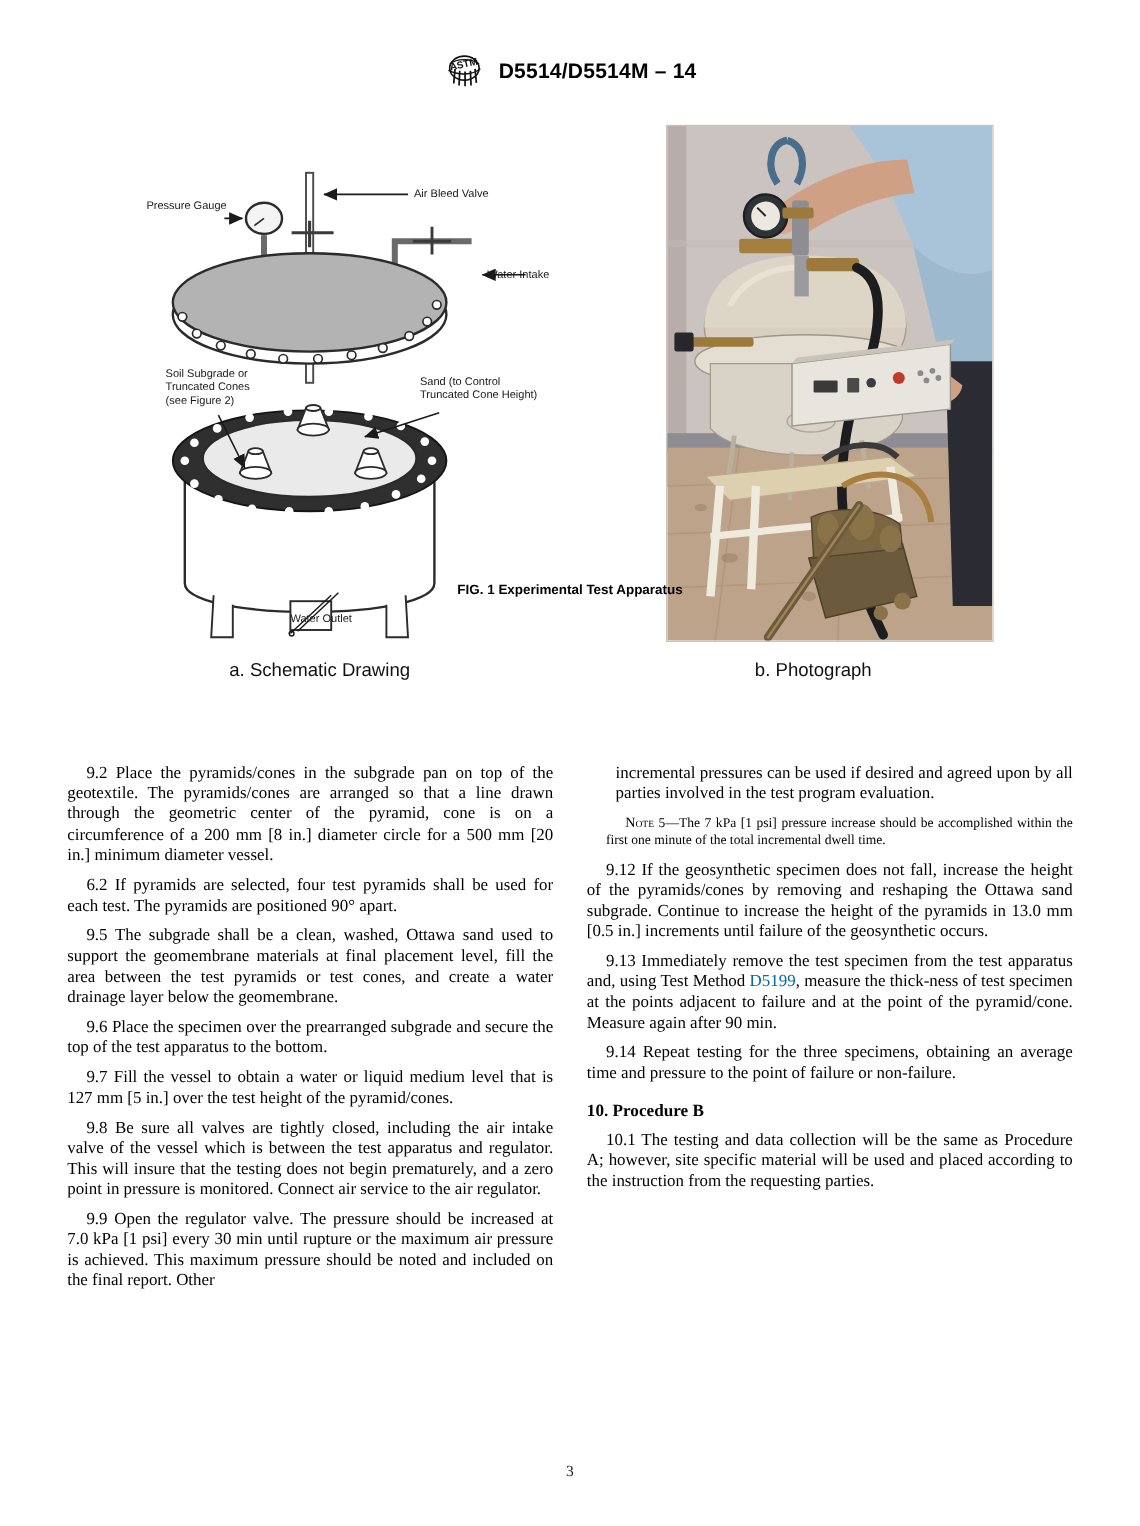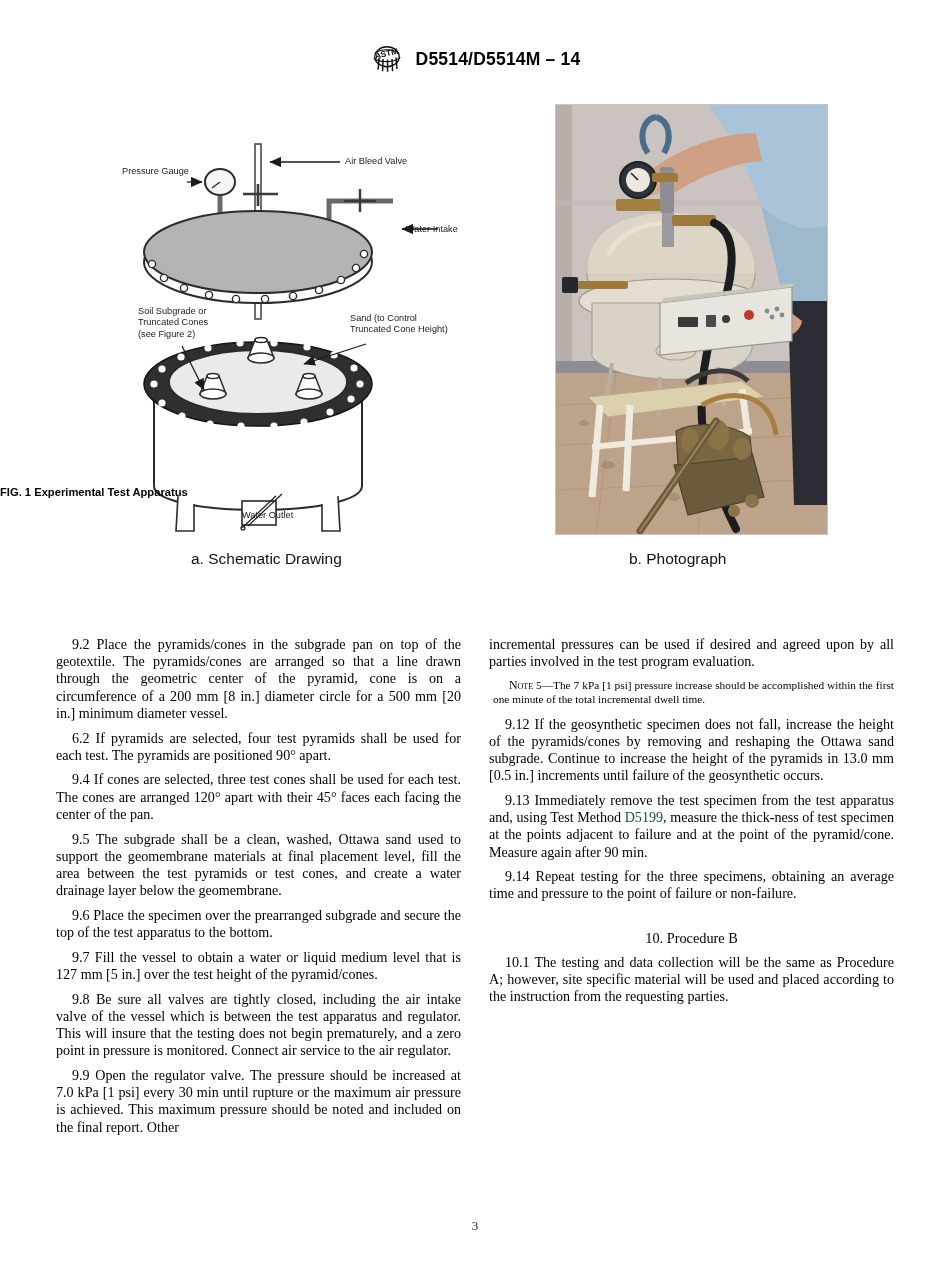--- a/index.html
+++ b/index.html
@@ -105,21 +105,21 @@
     color: #111;
   }
   #cap-a { left: 191px; top: 0; }
   #cap-b { left: 629px; top: 0; }
 
   .fig-main-caption {
     position: absolute;
     top: 486px;
     left: 0;
     width: 950px;
-    text-align: left;
+    text-align: center;
     font-family: "Liberation Sans", "DejaVu Sans", sans-serif;
     font-weight: bold;
     font-size: 11.2px;
     color: #000;
   }
 
   
   .body-columns {
     position: absolute;
     top: 636px;
@@ -132,42 +132,41 @@
     width: 405px;
   }
   p.para {
     margin: 0 0 7.5px 0;
     font-size: 14.1px;
     line-height: 17.2px;
     text-align: justify;
     text-indent: 16px;
     hyphens: none;
   }
-  p.para.cont { text-indent: 0; }
+  p.para.cont { text-indent: 0; margin-left: 24px; }
   p.note {
-    margin: 9px 0 9px 4px;
+    margin: 9px 0 9px 16px;
     font-size: 11.3px;
     line-height: 13.6px;
     text-align: justify;
     text-indent: 16px;
   }
   .note .note-label {
     font-variant: small-caps;
     font-size: 11.8px;
   }
   h3.section-head {
-    margin: 27px 0 7px 0;
+    margin: 14px 0 7px 0;
     font-size: 14.3px;
-    font-weight: normal;
+    font-weight: bold;
     text-indent: 0;
     line-height: 17px;
-    text-align: center;
   }
   .xref {
-    color: #14532d;
+    color: #0369a1;
   }
 
   
   .page-number {
     position: absolute;
     top: 1218px;
     left: 0;
     width: 950px;
     text-align: center;
     font-size: 13px;
@@ -426,21 +425,20 @@
   </div>
 </div>
 
 <div class="fig-main-caption">FIG. 1 Experimental Test Apparatus</div>
 
 <div class="body-columns">
 
   <div class="col">
     <p class="para">9.2  Place the pyramids/cones in the subgrade pan on top of the geotextile. The pyramids/cones are arranged so that a line drawn through the geometric center of the pyramid, cone is on a circumference of a 200 mm [8 in.] diameter circle for a 500 mm [20 in.] minimum diameter vessel.</p>
     <p class="para">6.2  If pyramids are selected, four test pyramids shall be used for each test. The pyramids are positioned 90° apart.</p>
-    <p class="para">9.4  If cones are selected, three test cones shall be used for each test. The cones are arranged 120° apart with their 45° faces each facing the center of the pan.</p>
     <p class="para">9.5  The subgrade shall be a clean, washed, Ottawa sand used to support the geomembrane materials at final placement level, fill the area between the test pyramids or test cones, and create a water drainage layer below the geomembrane.</p>
     <p class="para">9.6  Place the specimen over the prearranged subgrade and secure the top of the test apparatus to the bottom.</p>
     <p class="para">9.7  Fill the vessel to obtain a water or liquid medium level that is 127 mm [5 in.] over the test height of the pyramid/cones.</p>
     <p class="para">9.8  Be sure all valves are tightly closed, including the air intake valve of the vessel which is between the test apparatus and regulator. This will insure that the testing does not begin prematurely, and a zero point in pressure is monitored. Connect air service to the air regulator.</p>
     <p class="para">9.9  Open the regulator valve. The pressure should be increased at 7.0 kPa [1 psi] every 30 min until rupture or the maximum air pressure is achieved. This maximum pressure should be noted and included on the final report. Other</p>
   </div>
 
   <div class="col">
     <p class="para cont">incremental pressures can be used if desired and agreed upon by all parties involved in the test program evaluation.</p>
 

